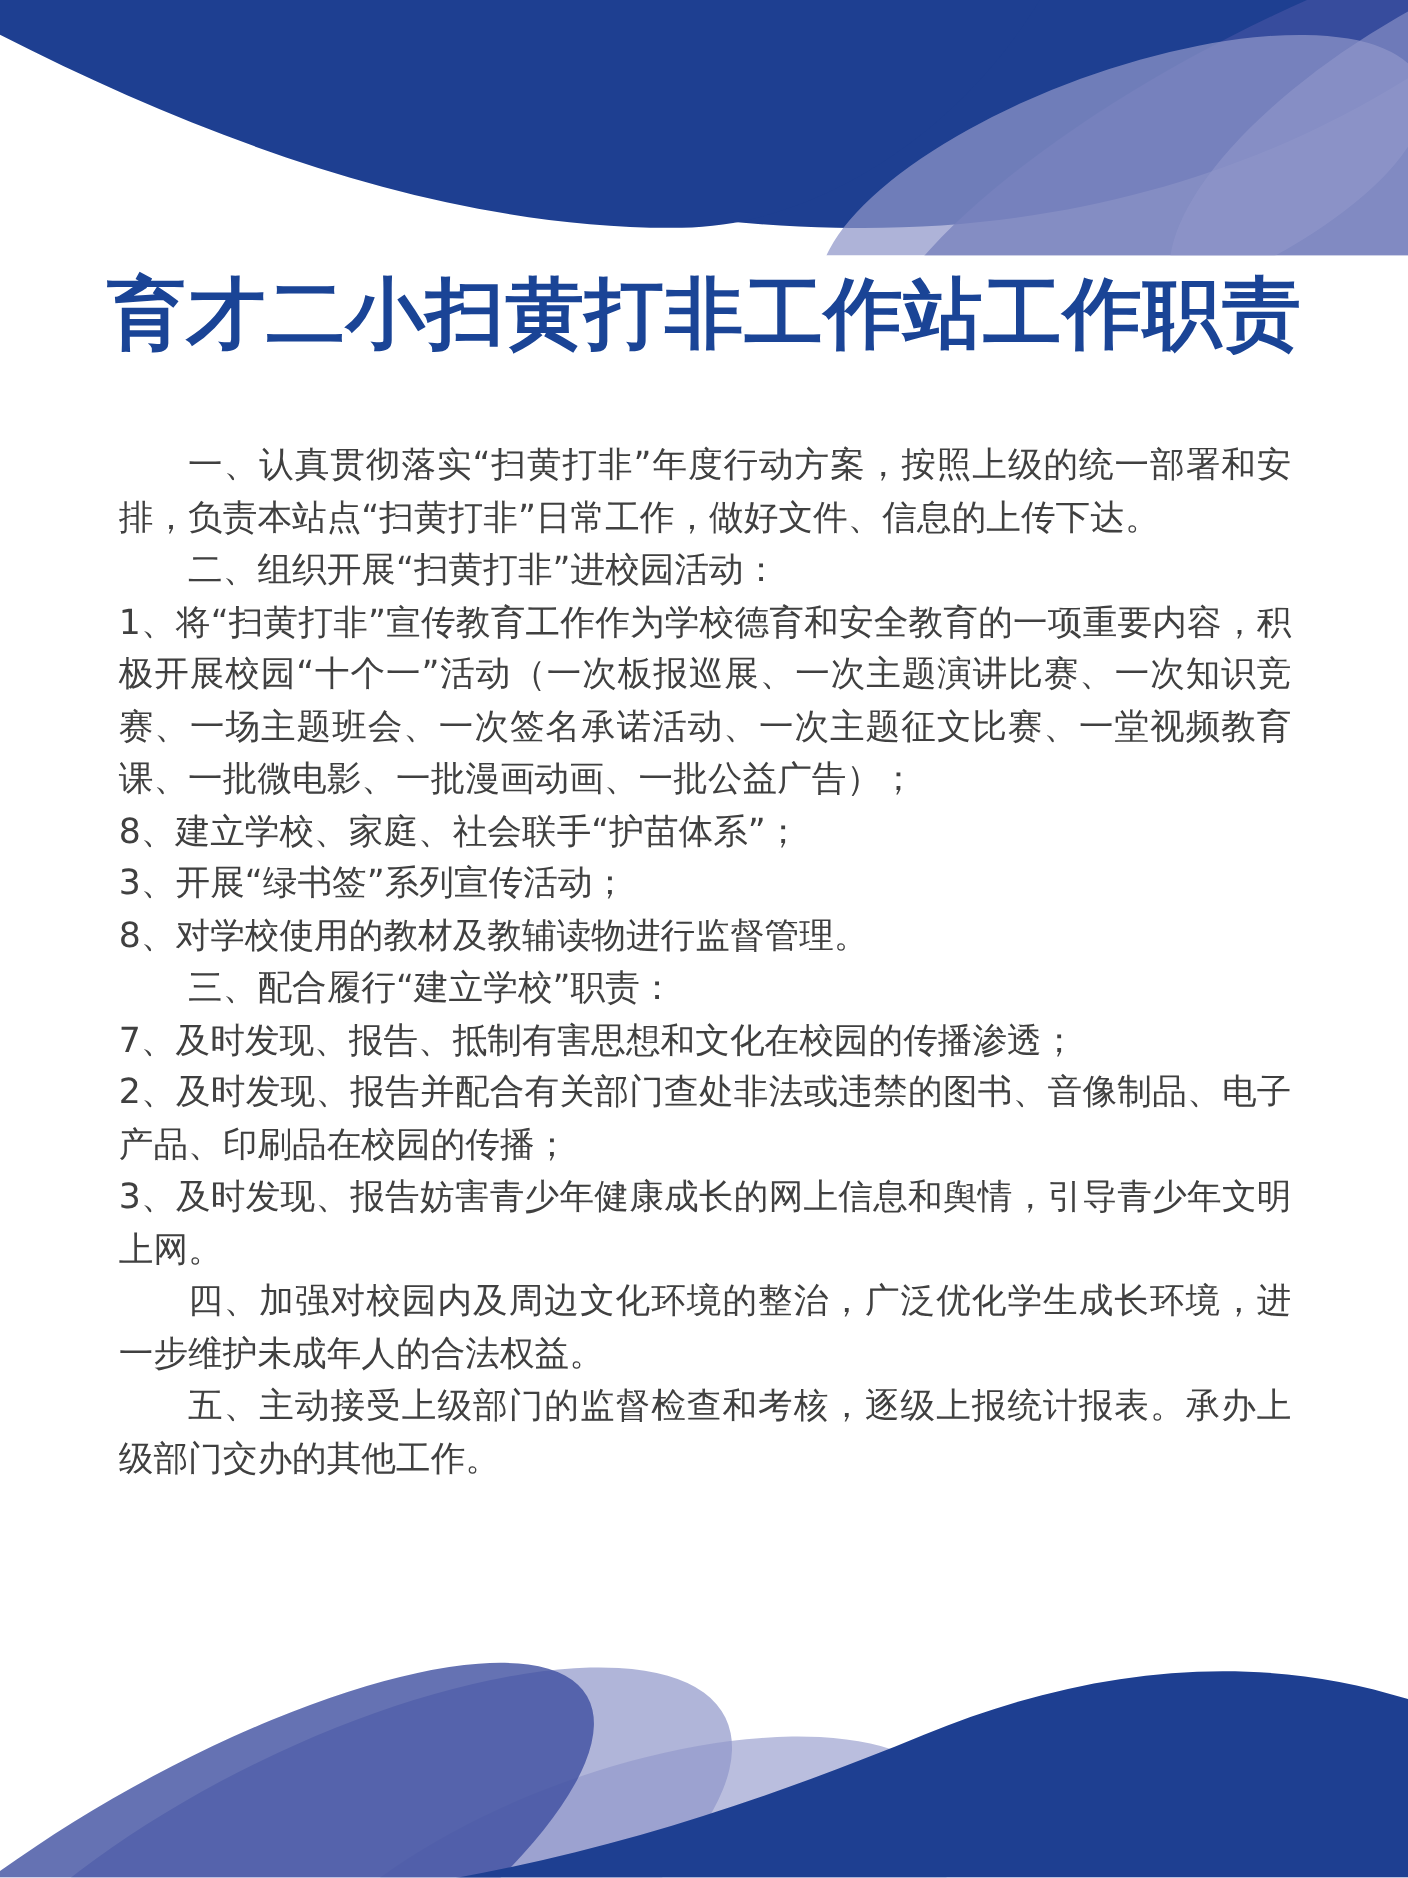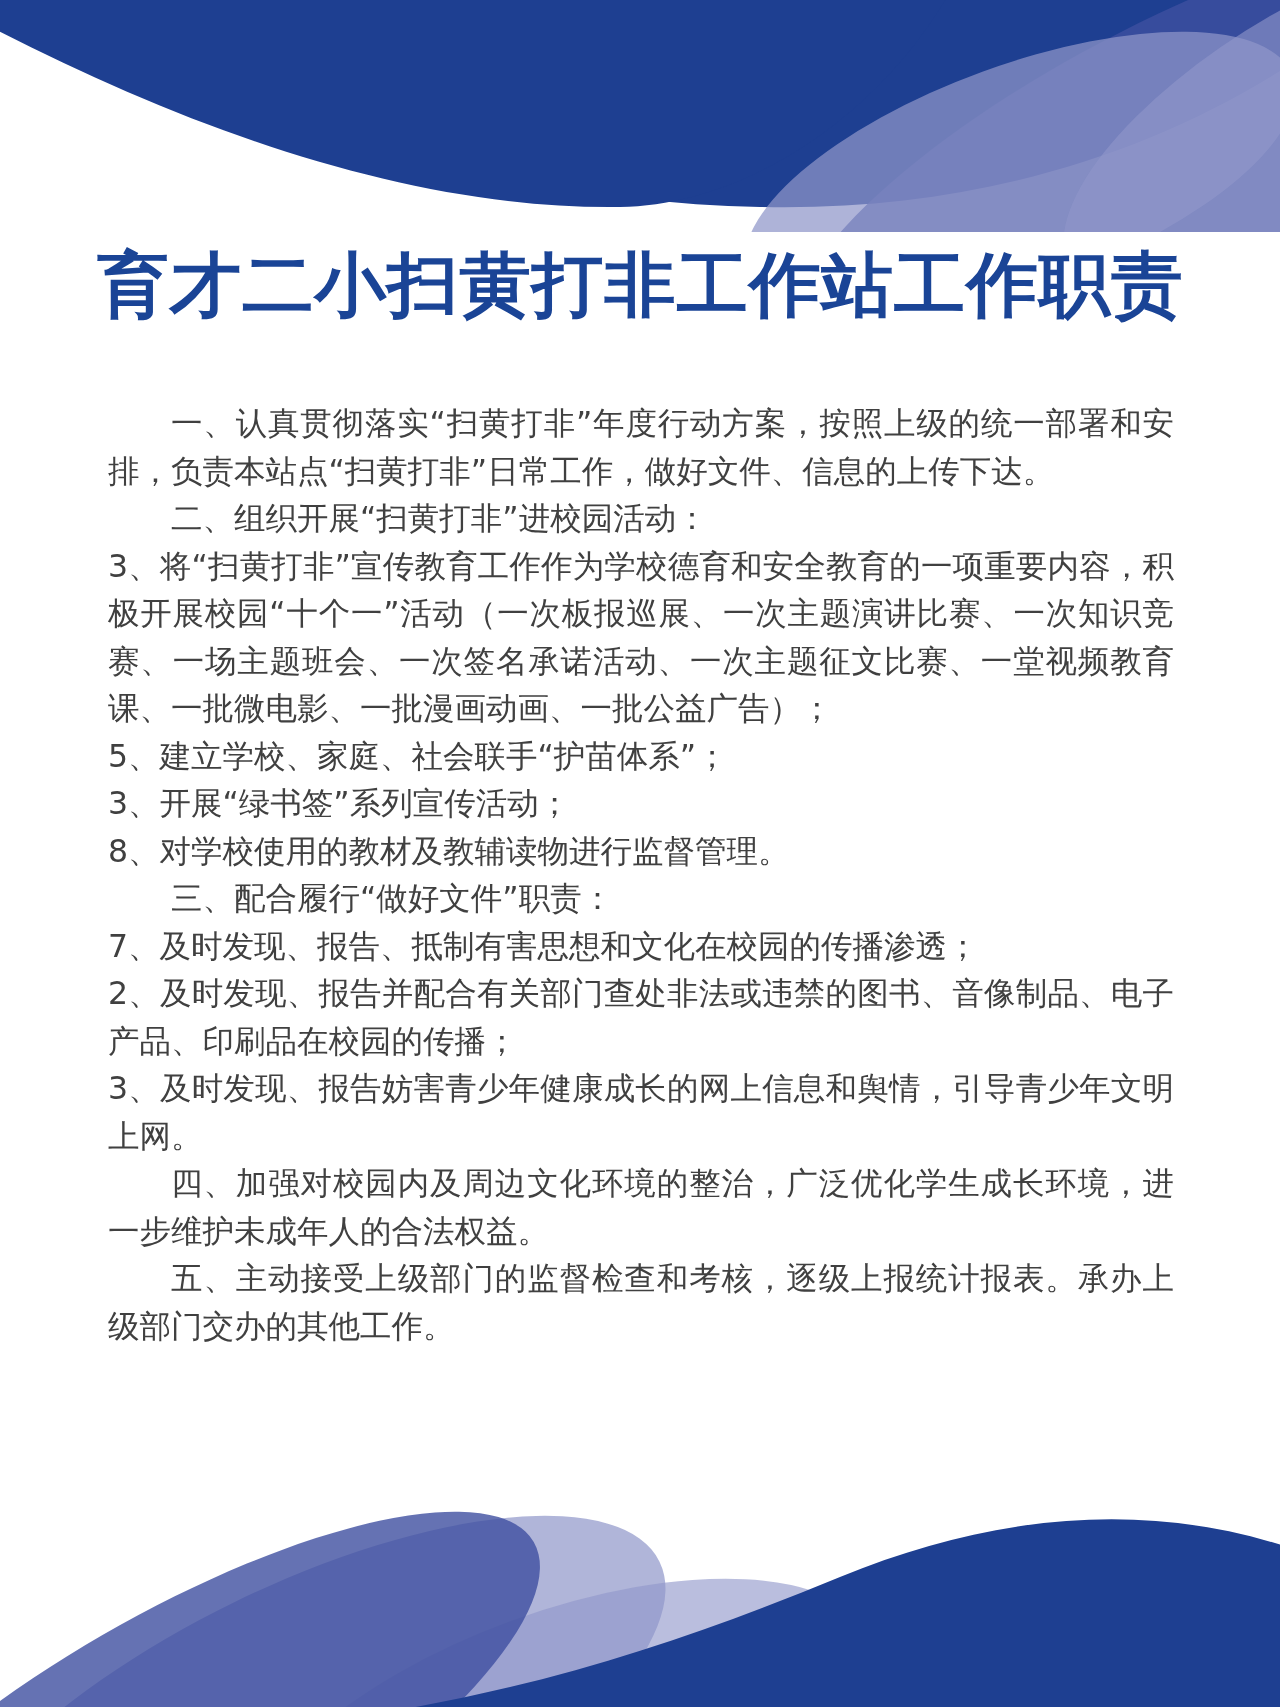--- a/index.html
+++ b/index.html
@@ -117,25 +117,25 @@
     </svg>
   </div>
 
   <div class="title-wrap">
     <div class="poster-title">育才二小扫黄打非工作站工作职责</div>
   </div>
 
   <div class="body-wrap">
     <p class="para indent">一、认真贯彻落实“扫黄打非”年度行动方案，按照上级的统一部署和安排，负责本站点“扫黄打非”日常工作，做好文件、信息的上传下达。</p>
     <p class="para indent">二、组织开展“扫黄打非”进校园活动：</p>
-    <p class="para hang">3、将“扫黄打非”宣传教育工作作为学校德育和安全教育的一项重要内容，积极开展校园“十个一”活动（一次板报巡展、一次主题演讲比赛、一次知识竞赛、一场主题班会、一次签名承诺活动、一次主题征文比赛、一堂视频教育课、一批微电影、一批漫画动画、一批公益广告）；</p>
-    <p class="para hang">5、建立学校、家庭、社会联手“护苗体系”；</p>
+    <p class="para hang">1、将“扫黄打非”宣传教育工作作为学校德育和安全教育的一项重要内容，积极开展校园“十个一”活动（一次板报巡展、一次主题演讲比赛、一次知识竞赛、一场主题班会、一次签名承诺活动、一次主题征文比赛、一堂视频教育课、一批微电影、一批漫画动画、一批公益广告）；</p>
+    <p class="para hang">8、建立学校、家庭、社会联手“护苗体系”；</p>
     <p class="para hang">3、开展“绿书签”系列宣传活动；</p>
     <p class="para hang">8、对学校使用的教材及教辅读物进行监督管理。</p>
-    <p class="para indent">三、配合履行“做好文件”职责：</p>
+    <p class="para indent">三、配合履行“建立学校”职责：</p>
     <p class="para hang">7、及时发现、报告、抵制有害思想和文化在校园的传播渗透；</p>
     <p class="para hang">2、及时发现、报告并配合有关部门查处非法或违禁的图书、音像制品、电子产品、印刷品在校园的传播；</p>
     <p class="para hang">3、及时发现、报告妨害青少年健康成长的网上信息和舆情，引导青少年文明上网。</p>
     <p class="para indent">四、加强对校园内及周边文化环境的整治，广泛优化学生成长环境，进一步维护未成年人的合法权益。</p>
     <p class="para indent">五、主动接受上级部门的监督检查和考核，逐级上报统计报表。承办上级部门交办的其他工作。</p>
   </div>
 
   <div class="deco deco-bottom">
     <svg viewBox="0 0 1280 300" width="1280" height="300" preserveAspectRatio="none">
       <defs>

